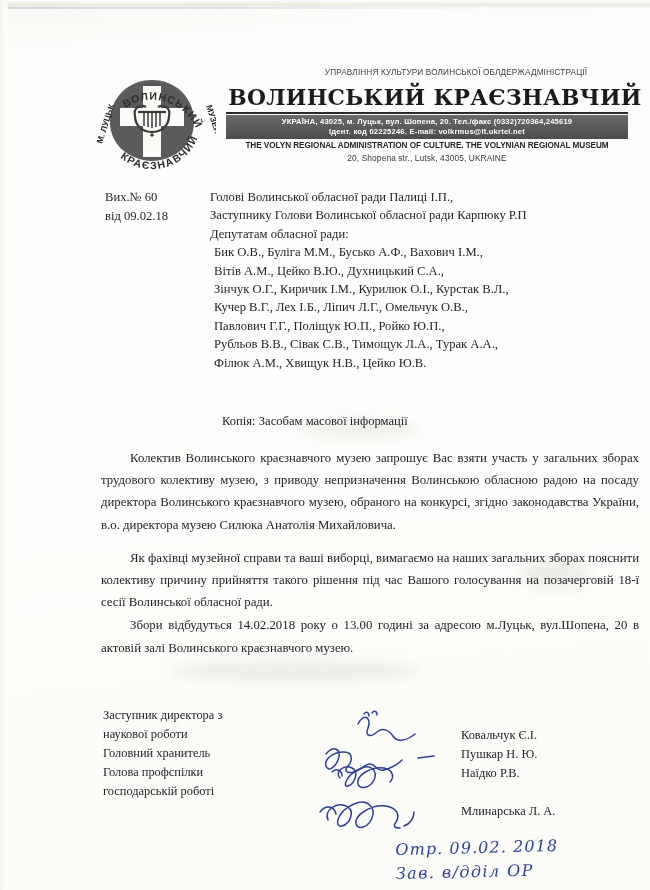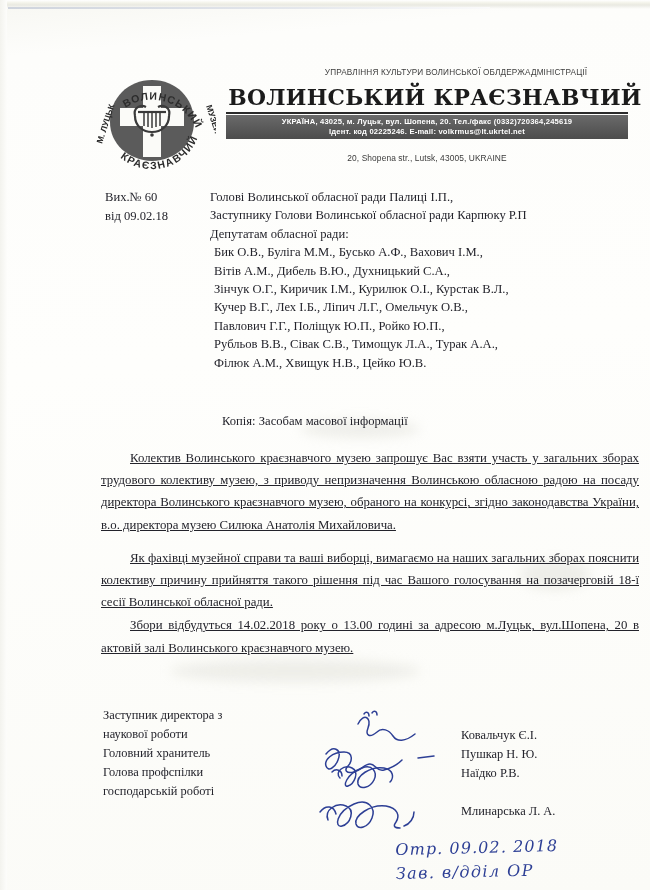--- a/index.html
+++ b/index.html
@@ -175,21 +175,20 @@
     top: 447px;
     width: 538px;
     font-size: 12.8px;
     line-height: 22.2px;
     color: #23232b;
     text-align: justify;
   }
   .body-text p {
     margin: 0 0 0 0;
     text-indent: 29px;
-    text-decoration: underline;
   }
   .body-text p.p2 { margin-top: 11px; }
   .body-text p.p3 { margin-top: 1px; }
 
   
   .sig-left {
     position: absolute;
     left: 103px;
     top: 706px;
     font-size: 12.4px;
@@ -292,34 +291,35 @@
 
     <div class="org-line">УПРАВЛІННЯ КУЛЬТУРИ ВОЛИНСЬКОЇ ОБЛДЕРЖАДМІНІСТРАЦІЇ</div>
     <div class="museum-title">ВОЛИНСЬКИЙ КРАЄЗНАВЧИЙ МУЗЕЙ</div>
     <div class="title-rule"></div>
 
     <div class="addr-bar">
       <div class="l1">УКРАЇНА, 43025, м. Луцьк, вул. Шопена, 20. Тел./факс (0332)720364,245619</div>
       <div class="l2">Ідент. код   02225246. E-mail: volkrmus@lt.ukrtel.net</div>
     </div>
 
+    <div class="en-line">THE VOLYN REGIONAL ADMINISTRATION OF CULTURE. THE VOLYNIAN REGIONAL MUSEUM</div>
     <div class="en-addr">20, Shopena str., Lutsk, 43005, UKRAINE</div>
   </div>
 
   <div class="refblock">
     <div>Вих.№ 60</div>
     <div>від 09.02.18</div>
   </div>
 
   <div class="addressees">
     <div>Голові Волинської обласної ради Палиці І.П.,</div>
     <div>Заступнику Голови Волинської обласної ради Карпюку Р.П</div>
     <div>Депутатам обласної ради:</div>
     <div class="ind">Бик О.В., Буліга М.М., Бусько А.Ф., Вахович І.М.,</div>
-    <div class="ind">Вітів А.М., Дибель В.Ю., Духницький С.А.,</div>
+    <div class="ind">Вітів А.М., Цейко В.Ю., Духницький С.А.,</div>
     <div class="ind">Зінчук О.Г., Киричик І.М., Курилюк О.І., Курстак В.Л.,</div>
     <div class="ind">Кучер В.Г., Лех І.Б., Ліпич Л.Г., Омельчук О.В.,</div>
     <div class="ind">Павлович Г.Г., Поліщук Ю.П., Ройко Ю.П.,</div>
     <div class="ind">Рубльов В.В., Сівак С.В., Тимощук Л.А., Турак А.А.,</div>
     <div class="ind">Філюк А.М., Хвищук Н.В., Цейко Ю.В.</div>
   </div>
 
   <div class="copy-line">Копія: Засобам масової інформації</div>
 
   <div class="body-text">

